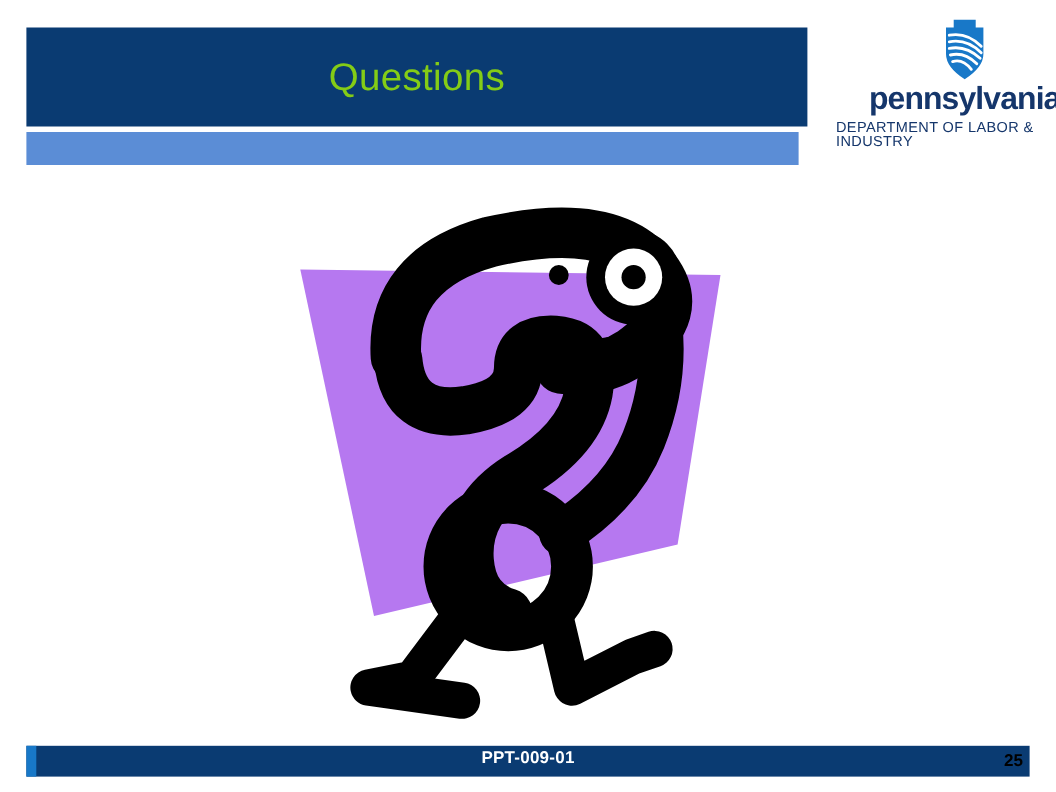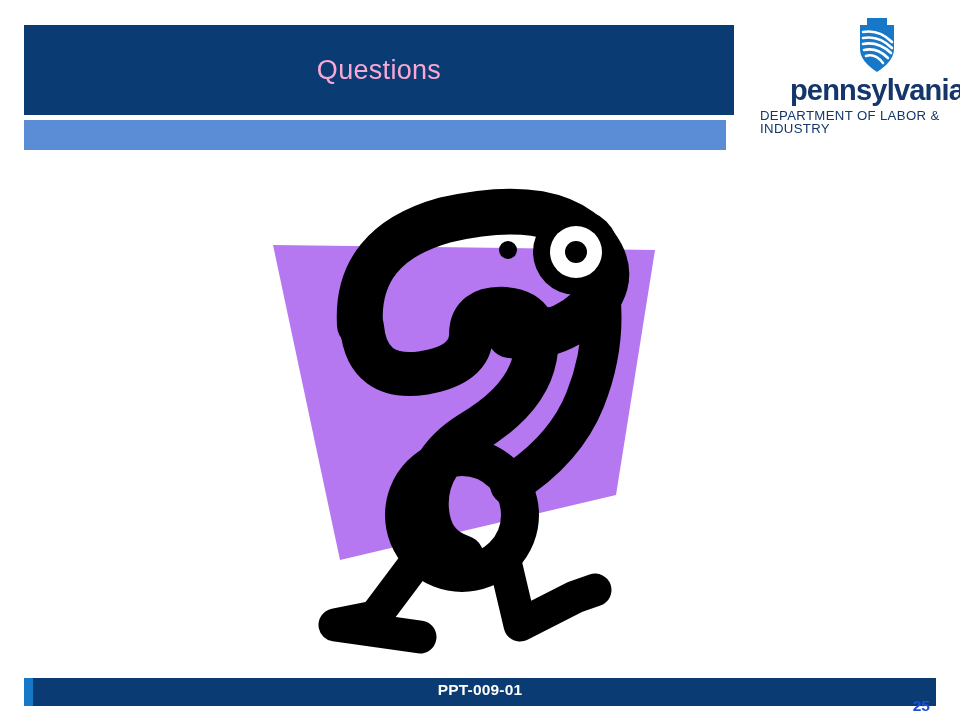--- a/index.html
+++ b/index.html
@@ -25,22 +25,22 @@
     left: 24px;
     top: 25px;
     width: 710px;
     height: 90px;
     background: #0a3b72;
     display: flex;
     align-items: center;
     justify-content: center;
   }
   .title-text {
-    color: #f9a8d4;
-    font-size: 27px;
+    color: #84cc16;
+    font-size: 35px;
     font-weight: 400;
     letter-spacing: 0.3px;
     line-height: 1;
     font-family: "Liberation Sans", sans-serif;
   }
   .accent-band {
     position: absolute;
     left: 24px;
     top: 120px;
     width: 702px;
@@ -126,25 +126,25 @@
     justify-content: center;
     color: #ffffff;
     font-size: 15.5px;
     font-weight: bold;
     letter-spacing: 0.2px;
     font-family: "Liberation Sans", sans-serif;
   }
   .footer-page {
     position: absolute;
     right: 30px;
-    top: 692px;
+    top: 678px;
     height: 28px;
     display: flex;
     align-items: center;
-    color: #1d4ed8;
+    color: #000000;
     font-size: 15.5px;
     font-weight: bold;
     font-family: "Liberation Sans", sans-serif;
   }
 </style>
 </head>
 <body>
 
 <div class="slide">
 

